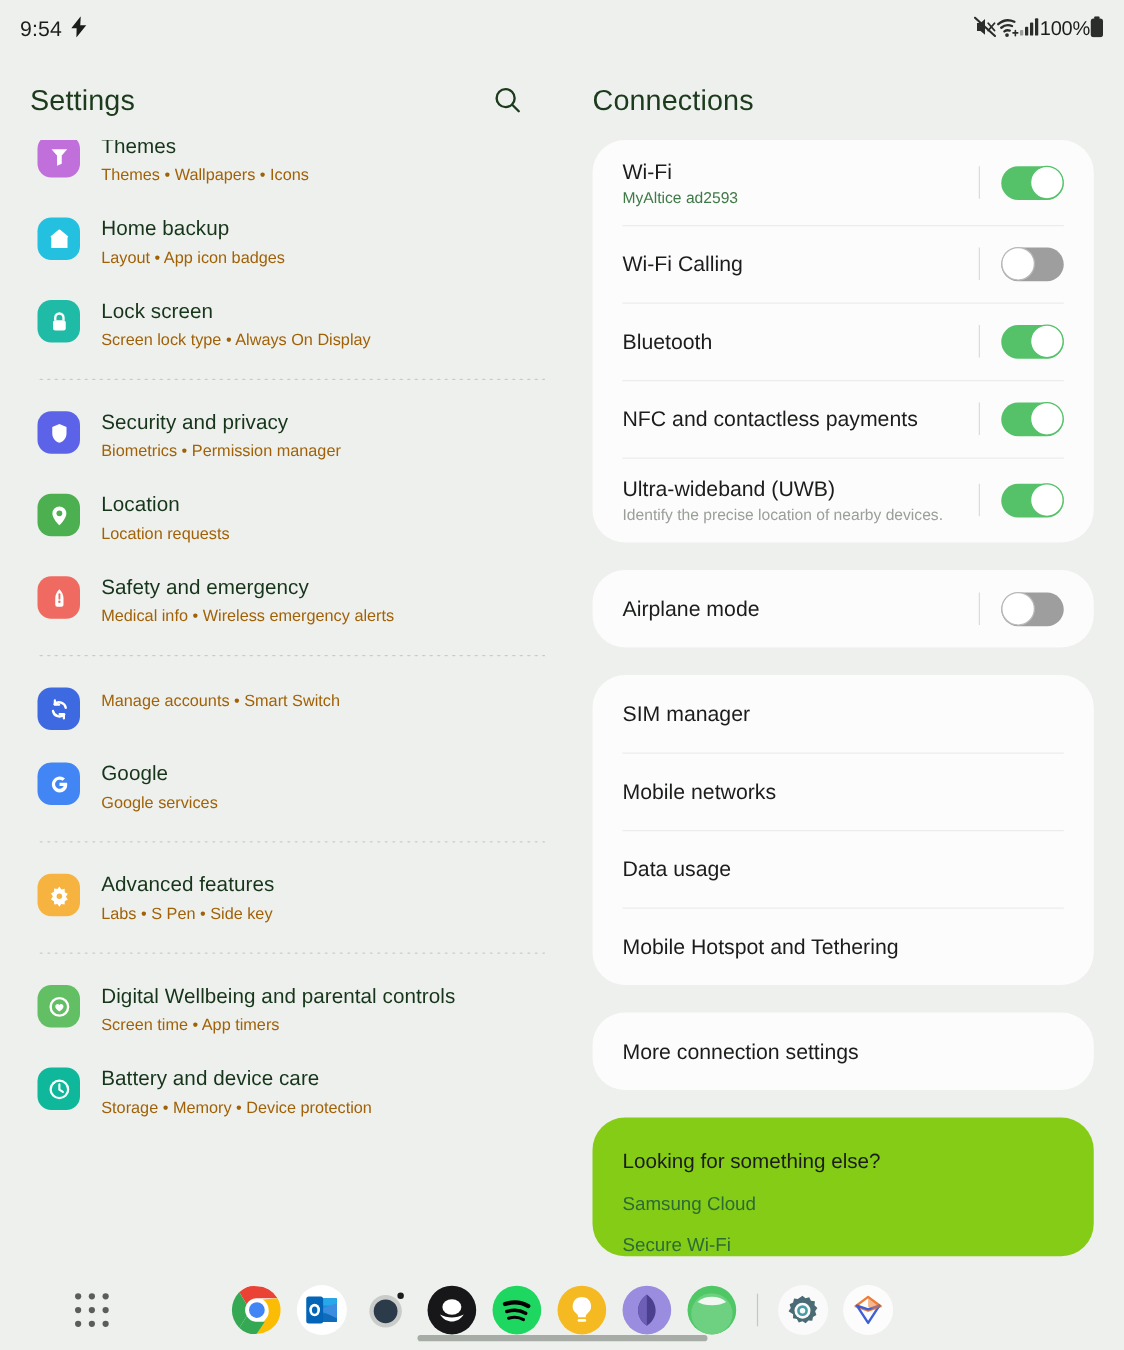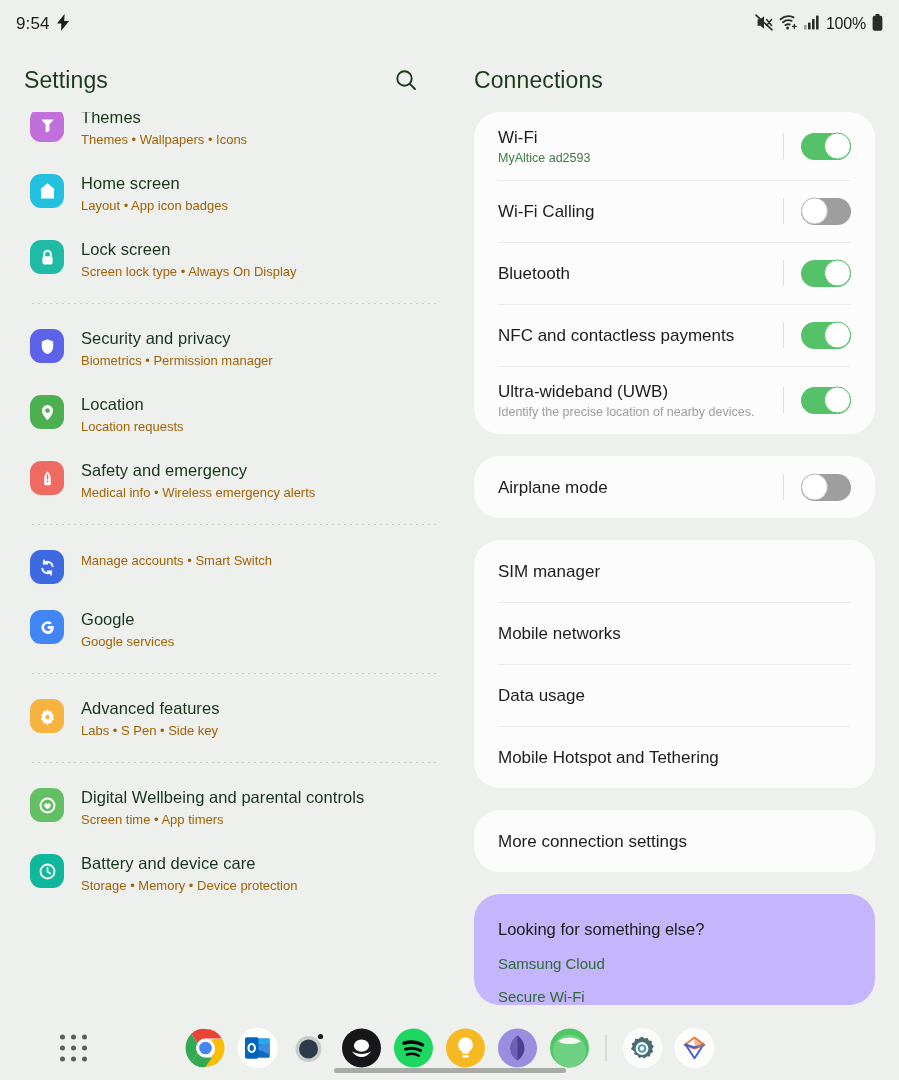--- a/index.html
+++ b/index.html
@@ -19,21 +19,21 @@
   
   #statusbar {
     position: absolute; top: 0; left: 0;
     width: 899px; height: 48px;
     display: flex; align-items: center;
     padding: 0 16px;
   }
   #status-left { display: flex; align-items: center; gap: 7px; }
   #clock { font-size: 17px; color: #1b1d1b; letter-spacing: .1px; }
   #status-right {
-    margin-left: auto; display: flex; align-items: center; gap: 6px;
+    margin-left: auto; display: flex; align-items: center; 
     color: #2b2d2b;
   }
   #battery-text { font-size: 16px; color: #1b1d1b; letter-spacing: -.2px; }
   .sicon { display: block; }
 
   
   #panes {
     position: absolute; top: 48px; left: 0;
     width: 899px; height: 968px;
     display: flex;
@@ -92,21 +92,21 @@
   #conn-scroll {
     position: absolute; top: 64px; left: 0;
     width: 449px; height: 904px; overflow: hidden;
     padding: 0 24px;
   }
   .card {
     background: #fcfcfc; border-radius: 26px;
     margin-bottom: 22px;
     overflow: hidden;
   }
-  .card.green { background: #c4b5fd; }
+  .card.green { background: #84cc16; }
 
   .c-row {
     display: flex; align-items: center;
     min-height: 62px; padding: 0 24px;
     position: relative; cursor: pointer;
   }
   .c-row.tall { min-height: 68px; }
   .c-row + .c-row::before {
     content: ""; position: absolute; top: 0; left: 24px; right: 24px;
     height: 1px; background: #ececec;
@@ -246,21 +246,21 @@
               </div>
             </div>
             <div class="set-row">
               <div class="set-ico" style="background: rgb(35, 192, 224);">
                 <svg width="19" height="19" viewBox="0 0 19 19">
                   <path d="M9.5 2.6 3 8v8.4h13V8z" fill="white"></path>
                   <path d="M3 8 9.5 2.6 16 8" stroke="white" stroke-width="2" fill="none" stroke-linejoin="round"></path>
                 </svg>
               </div>
               <div class="set-txt">
-                <div class="set-title">Home screen</div>
+                <div class="set-title">Home backup</div>
                 <div class="set-sub">Layout  •  App icon badges</div>
               </div>
             </div>
             <div class="set-row">
               <div class="set-ico" style="background: rgb(31, 187, 166);">
                 <svg width="19" height="19" viewBox="0 0 19 19">
                   <path d="M6.2 8.4V6.1a3.3 3.3 0 1 1 6.6 0v2.3" stroke="white" stroke-width="1.9" fill="none"></path>
                   <rect x="4.4" y="8.2" width="10.2" height="8.2" rx="2" fill="white"></rect>
                 </svg>
               </div>

